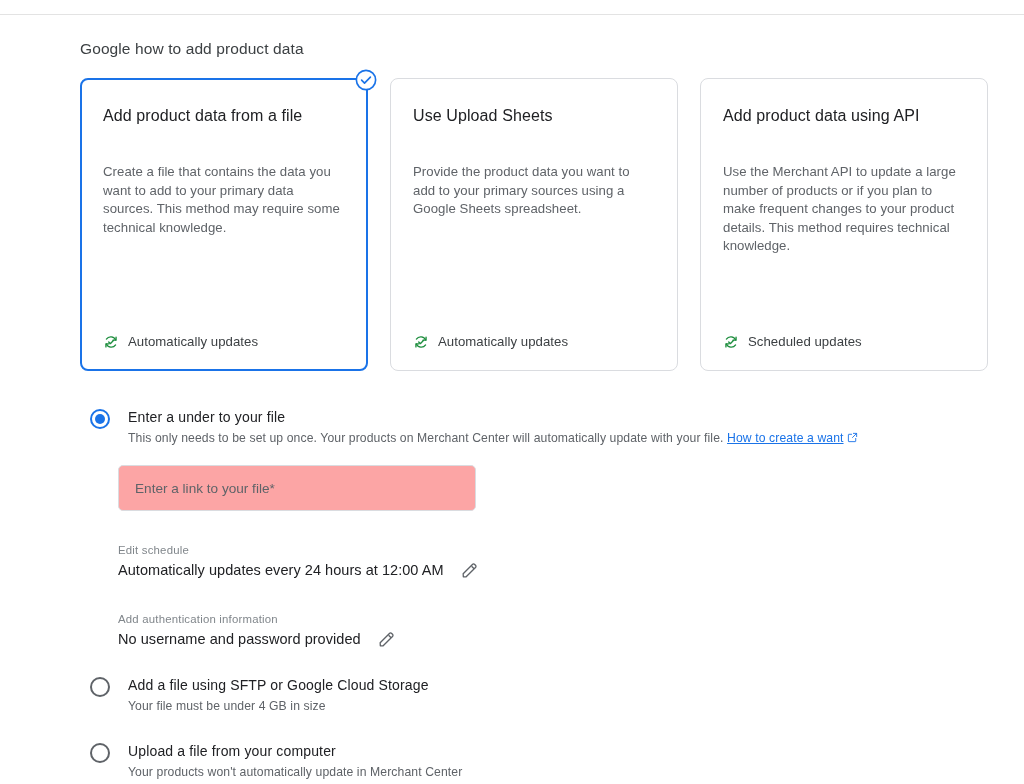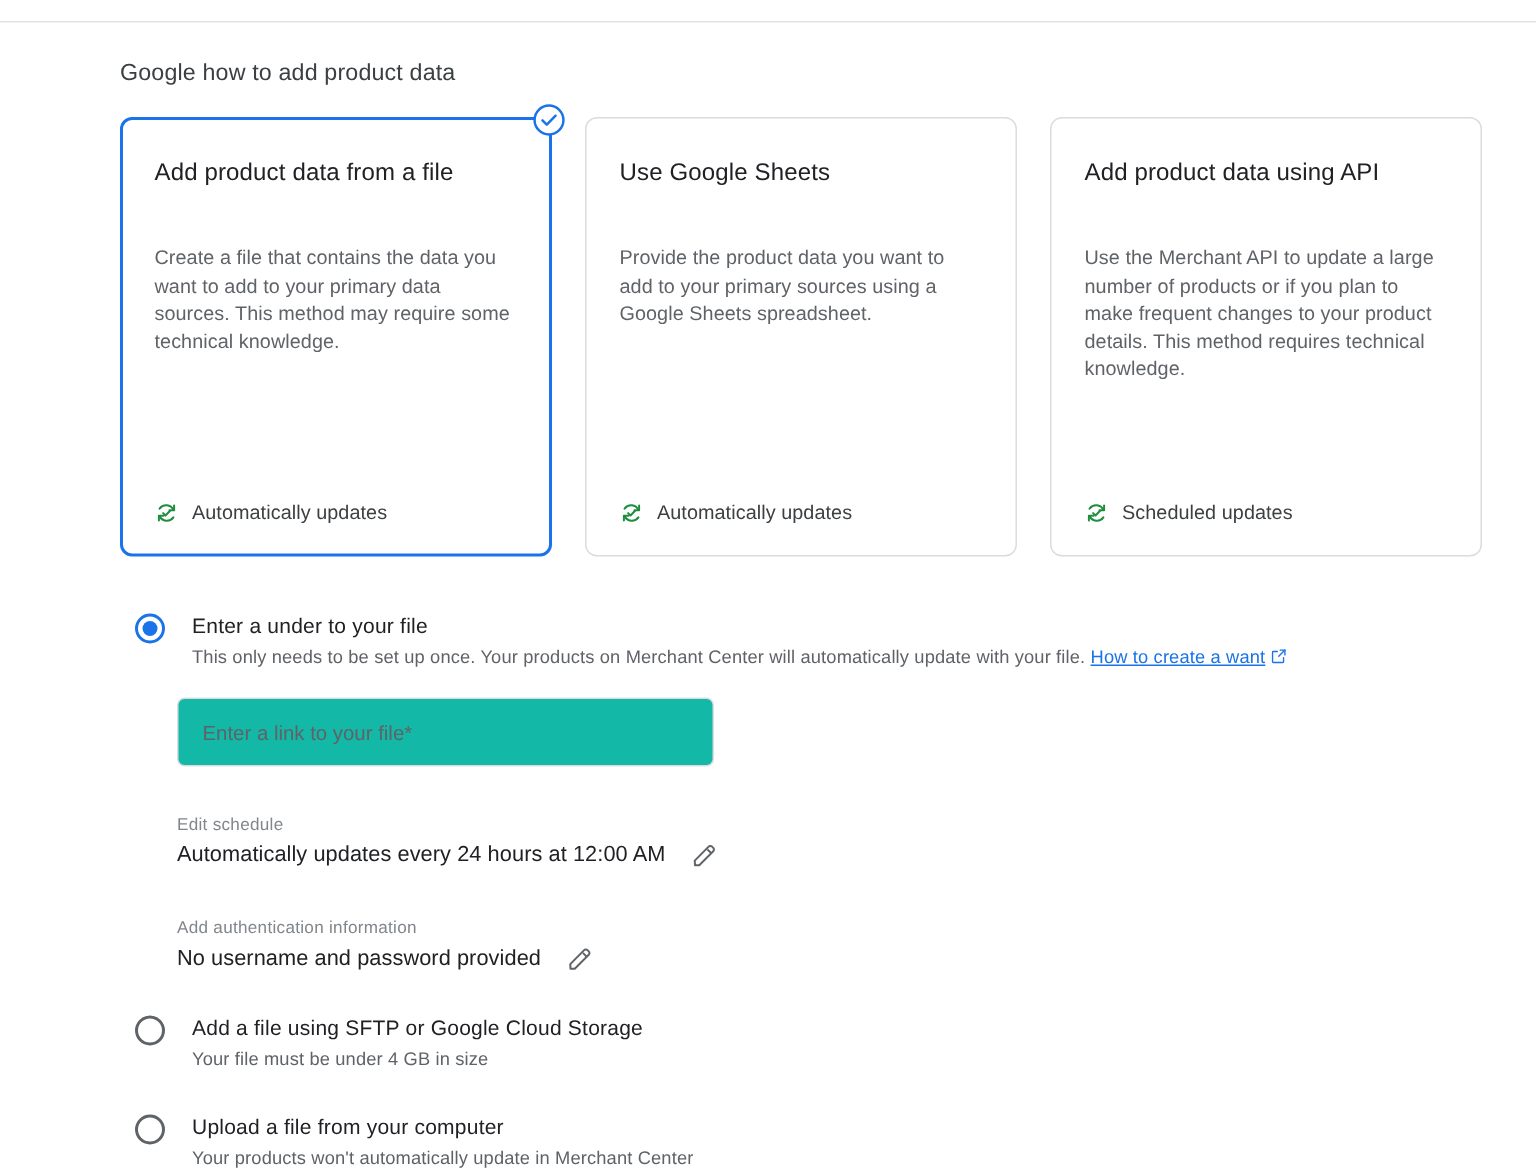--- a/index.html
+++ b/index.html
@@ -182,21 +182,21 @@
 
   .link-input {
     width: 358px;
     height: 46px;
     border: 1px solid #dadce0;
     border-radius: 5px;
     padding: 0 16px;
     font-family: "Liberation Sans", sans-serif;
     font-size: 13.6px;
     color: #202124;
-    background: #14b8a6;
+    background: #fca5a5;
     outline: none;
   }
   .link-input::placeholder { color: #5f6368; }
 
   .meta-group { margin-top: 32px; }
   .meta-caption {
     font-size: 11.4px;
     color: #80868b;
     letter-spacing: 0.2px;
     line-height: 15px;
@@ -247,21 +247,21 @@
           <path d="M18.9 16.4A8 8 0 0 1 5.1 15" fill="none" stroke="#1e8e3e" stroke-width="2" stroke-linecap="round"></path>
           <path d="M19.6 4.6v4.6h-4.6" fill="none" stroke="#1e8e3e" stroke-width="2" stroke-linecap="round" stroke-linejoin="round"></path>
           <path d="M4.4 19.4v-4.6h4.6" fill="none" stroke="#1e8e3e" stroke-width="2" stroke-linecap="round" stroke-linejoin="round"></path>
           <path d="M8.6 12.1l2.4 2.4 4.6-4.8" fill="none" stroke="#1e8e3e" stroke-width="2" stroke-linecap="round" stroke-linejoin="round"></path>
         </svg>
         <span class="card-footer-label">Automatically updates</span>
       </div>
     </div>
 
     <div class="card">
-      <div class="card-title">Use Google Sheets</div>
+      <div class="card-title">Use Upload Sheets</div>
       <div class="card-desc">Provide the product data you want to add to your primary sources using a Google Sheets spreadsheet.</div>
       <div class="card-footer">
         <svg class="sync-icon" viewBox="0 0 24 24">
           <path d="M5.1 7.6A8 8 0 0 1 18.9 9" fill="none" stroke="#1e8e3e" stroke-width="2" stroke-linecap="round"></path>
           <path d="M18.9 16.4A8 8 0 0 1 5.1 15" fill="none" stroke="#1e8e3e" stroke-width="2" stroke-linecap="round"></path>
           <path d="M19.6 4.6v4.6h-4.6" fill="none" stroke="#1e8e3e" stroke-width="2" stroke-linecap="round" stroke-linejoin="round"></path>
           <path d="M4.4 19.4v-4.6h4.6" fill="none" stroke="#1e8e3e" stroke-width="2" stroke-linecap="round" stroke-linejoin="round"></path>
           <path d="M8.6 12.1l2.4 2.4 4.6-4.8" fill="none" stroke="#1e8e3e" stroke-width="2" stroke-linecap="round" stroke-linejoin="round"></path>
         </svg>
         <span class="card-footer-label">Automatically updates</span>

